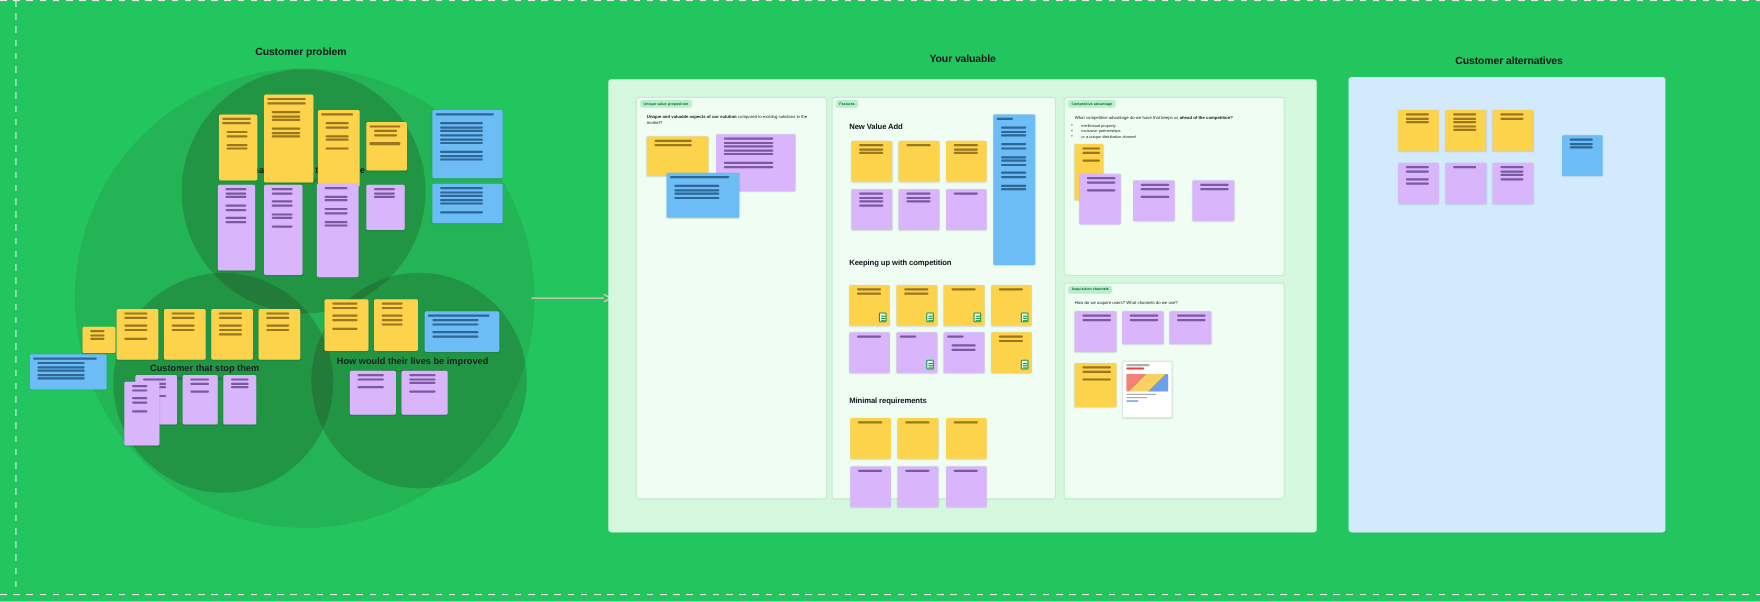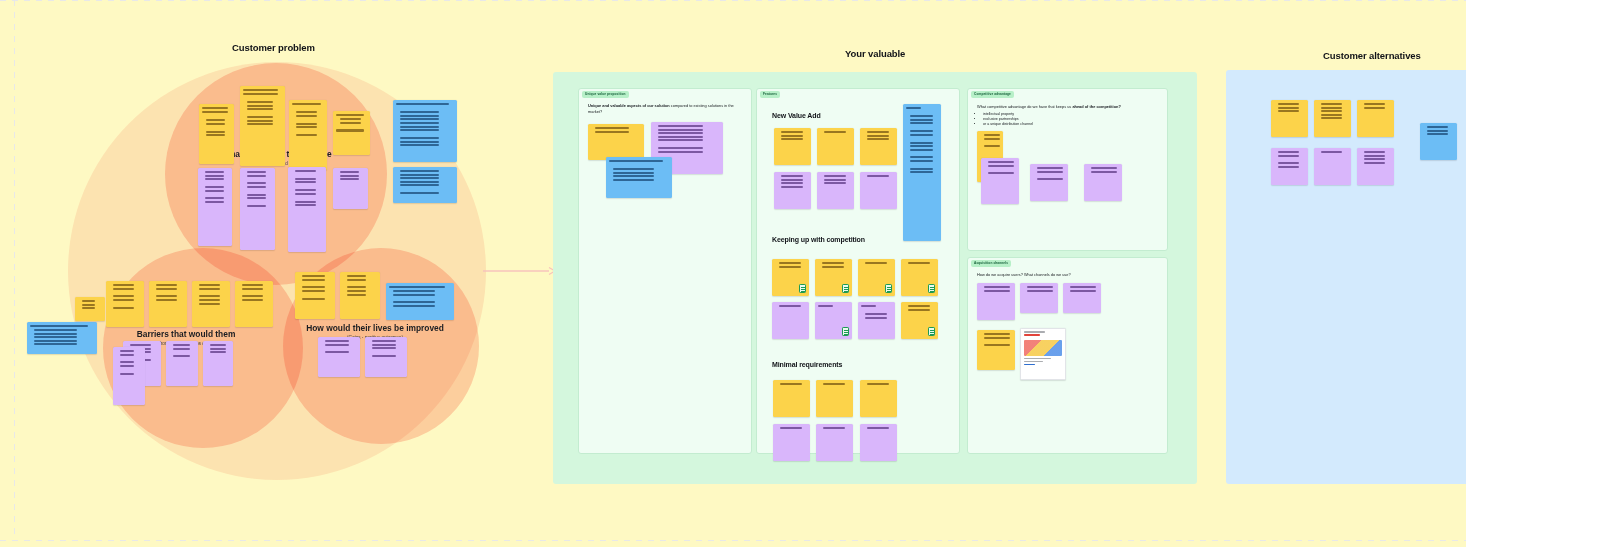--- a/index.html
+++ b/index.html
@@ -5,22 +5,22 @@
 <style>
   * { box-sizing: border-box; margin: 0; padding: 0; }
   html, body {
     width: 1600px; height: 547px;
     overflow: hidden;
     background: #ffffff;
     font-family: "Liberation Sans", sans-serif;
   }
   #board {
     position: relative;
-    width: 1466px; height: 547px;
-    background: #fef9c3;
+    width: 1600px; height: 547px;
+    background: #22c55e;
     overflow: hidden;
   }
   .canvas-edge {
     position: absolute; left: 0; right: 0;
     height: 1px;
     background: repeating-linear-gradient(to right,#e8e8e8 0 6px, transparent 6px 12px);
   }
   .canvas-edge.top { top: 0; }
   .canvas-edge.bottom { bottom: 6px; }
   .canvas-edge.left {
@@ -176,21 +176,21 @@
     <div class="venn-circle" style="left:165px; top:63px;  width:222px; height:222px;"></div>
     <div class="venn-circle" style="left:103px; top:248px; width:200px; height:200px;"></div>
     <div class="venn-circle" style="left:283px; top:248px; width:196px; height:196px;"></div>
   </div>
 
   <div class="venn-label" style="left:213px; top:149px; width:128px;">
     <div class="vl-main">What they need to get done</div>
     <div class="vl-sub">(functional, social and emotional)</div>
   </div>
   <div class="venn-label" style="left:117px; top:329px; width:138px;">
-    <div class="vl-main">Barriers that would them</div>
+    <div class="vl-main">Customer that stop them</div>
     <div class="vl-sub">from getting the jobs done</div>
   </div>
   <div class="venn-label" style="left:300px; top:323px; width:150px;">
     <div class="vl-main">How would their lives be improved</div>
     <div class="vl-sub">(Gains - positive outcomes)</div>
   </div>
 
   <svg class="arrow" style="left:483px; top:264px;" width="74" height="14" viewBox="0 0 74 14">
     <line x1="0" y1="7" x2="66" y2="7" stroke="#f7c3bd" stroke-width="1.3"></line>
     <path d="M66 3.5 L72 7 L66 10.5" fill="none" stroke="#f7c3bd" stroke-width="1.3"></path>

